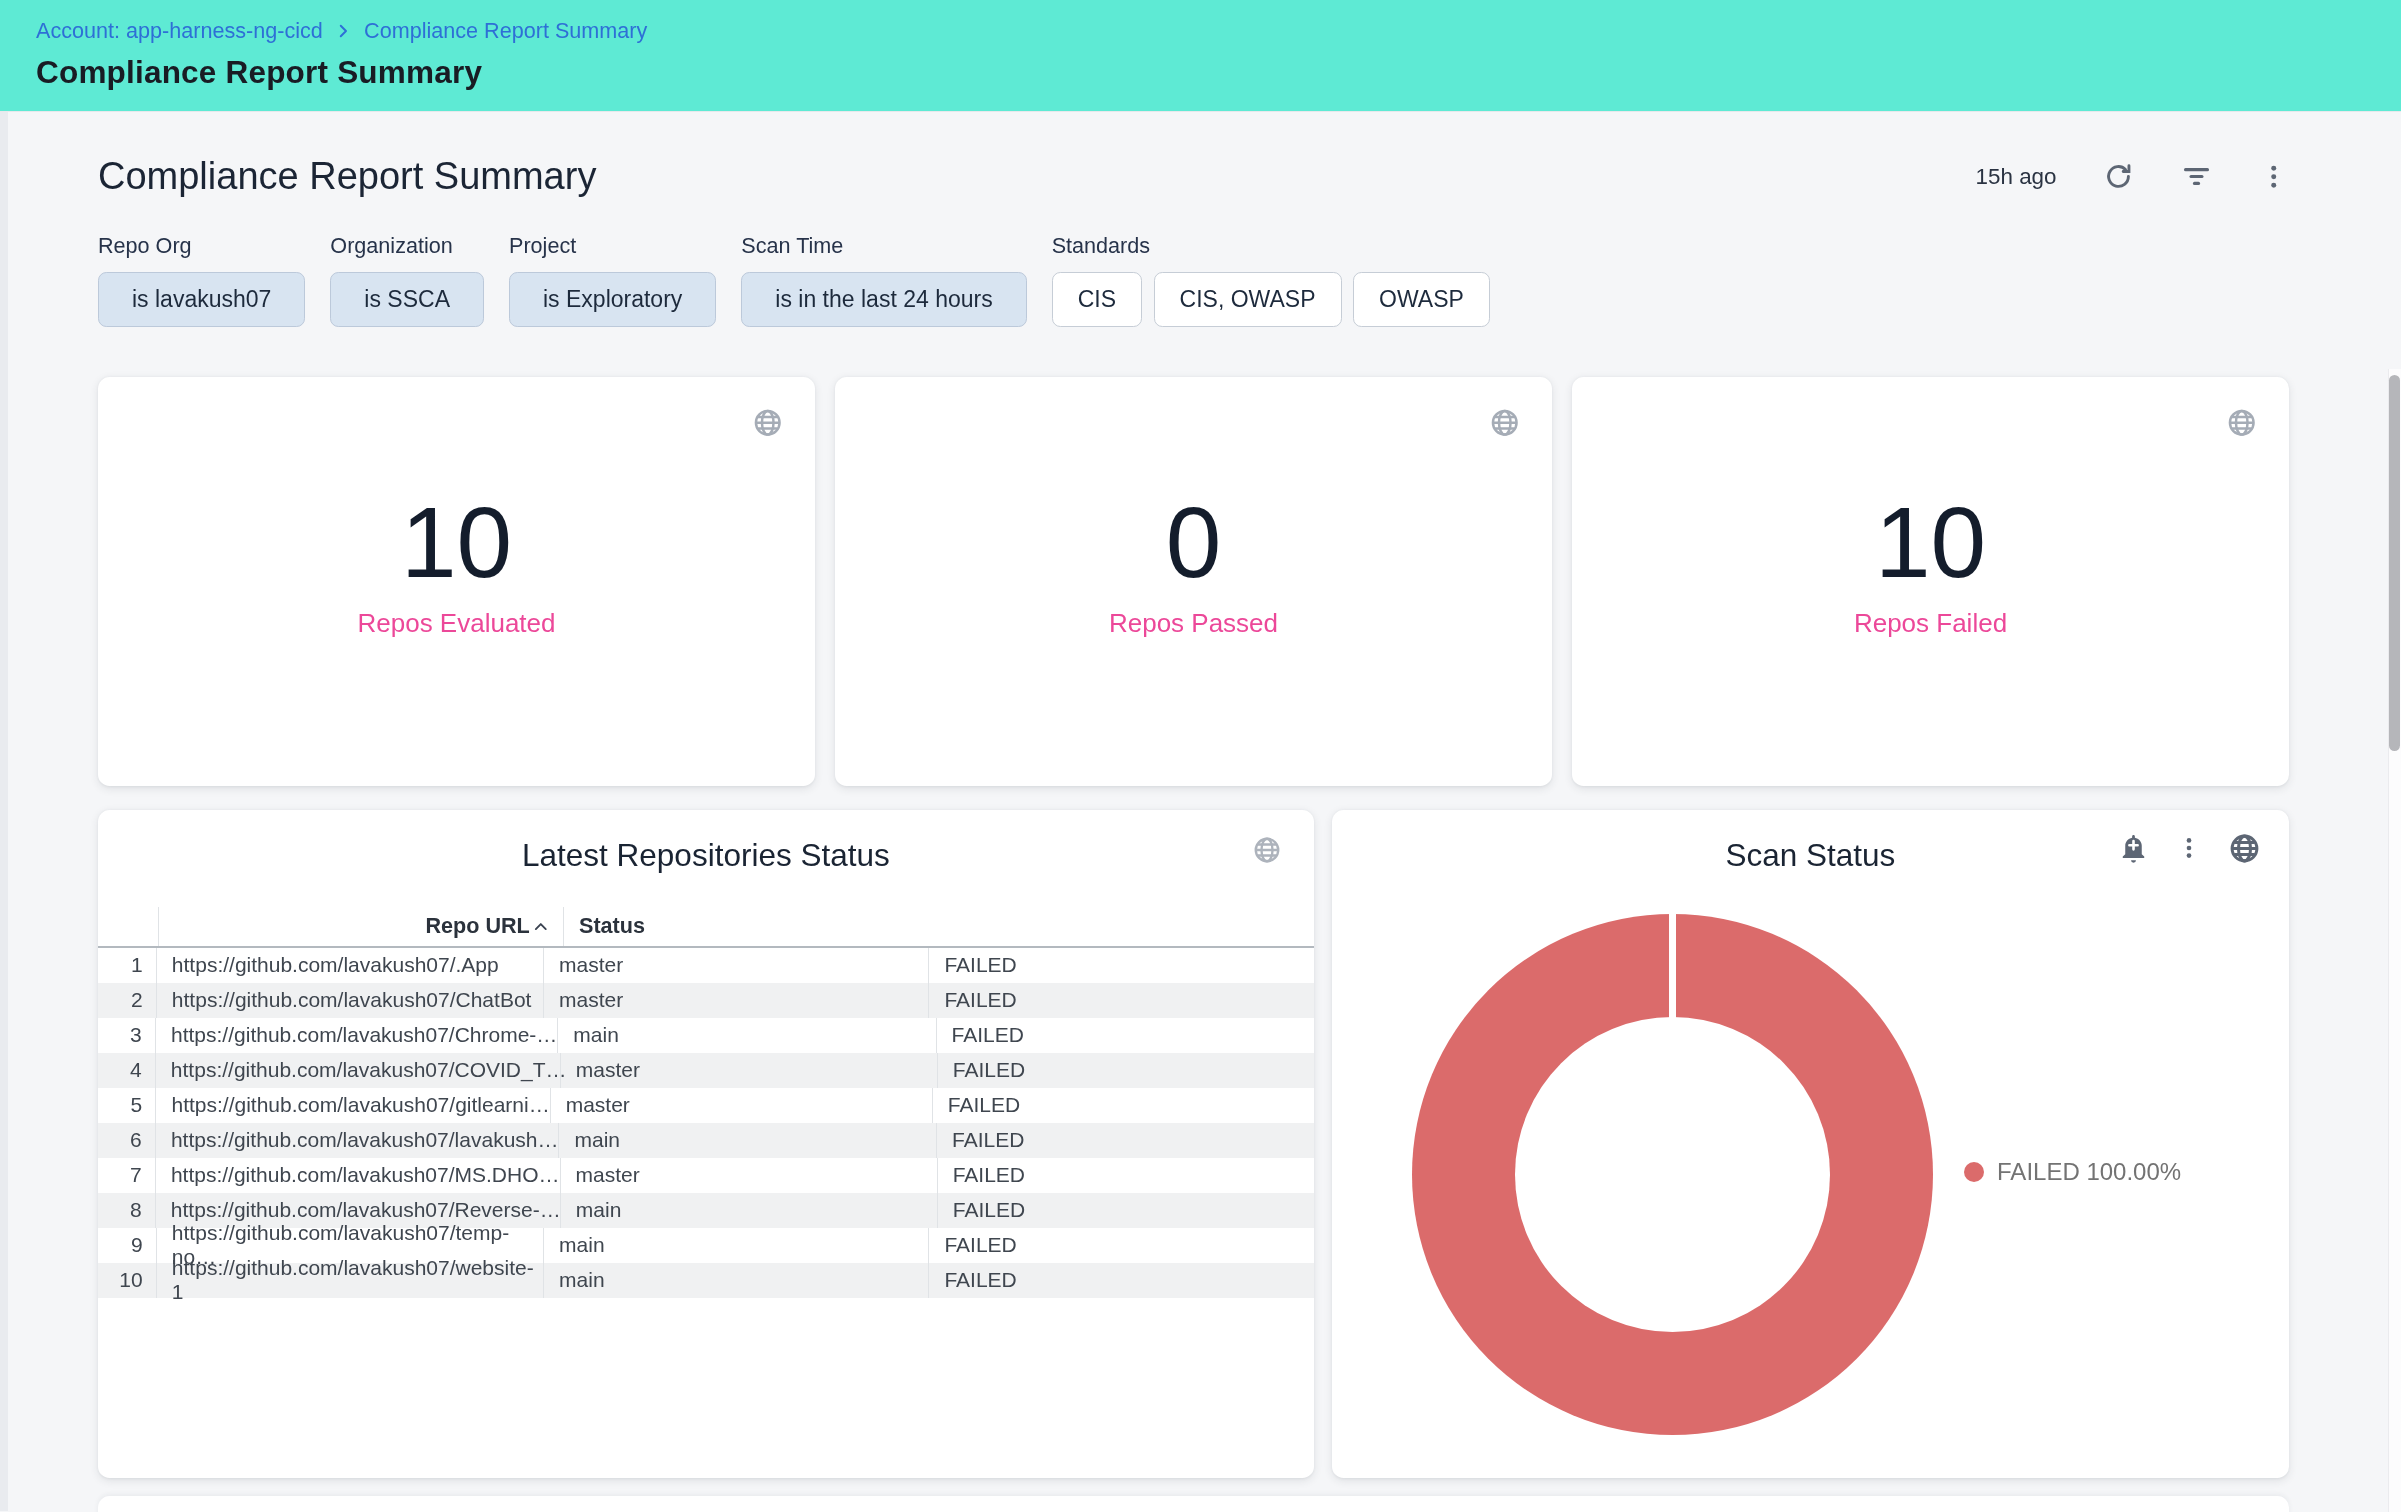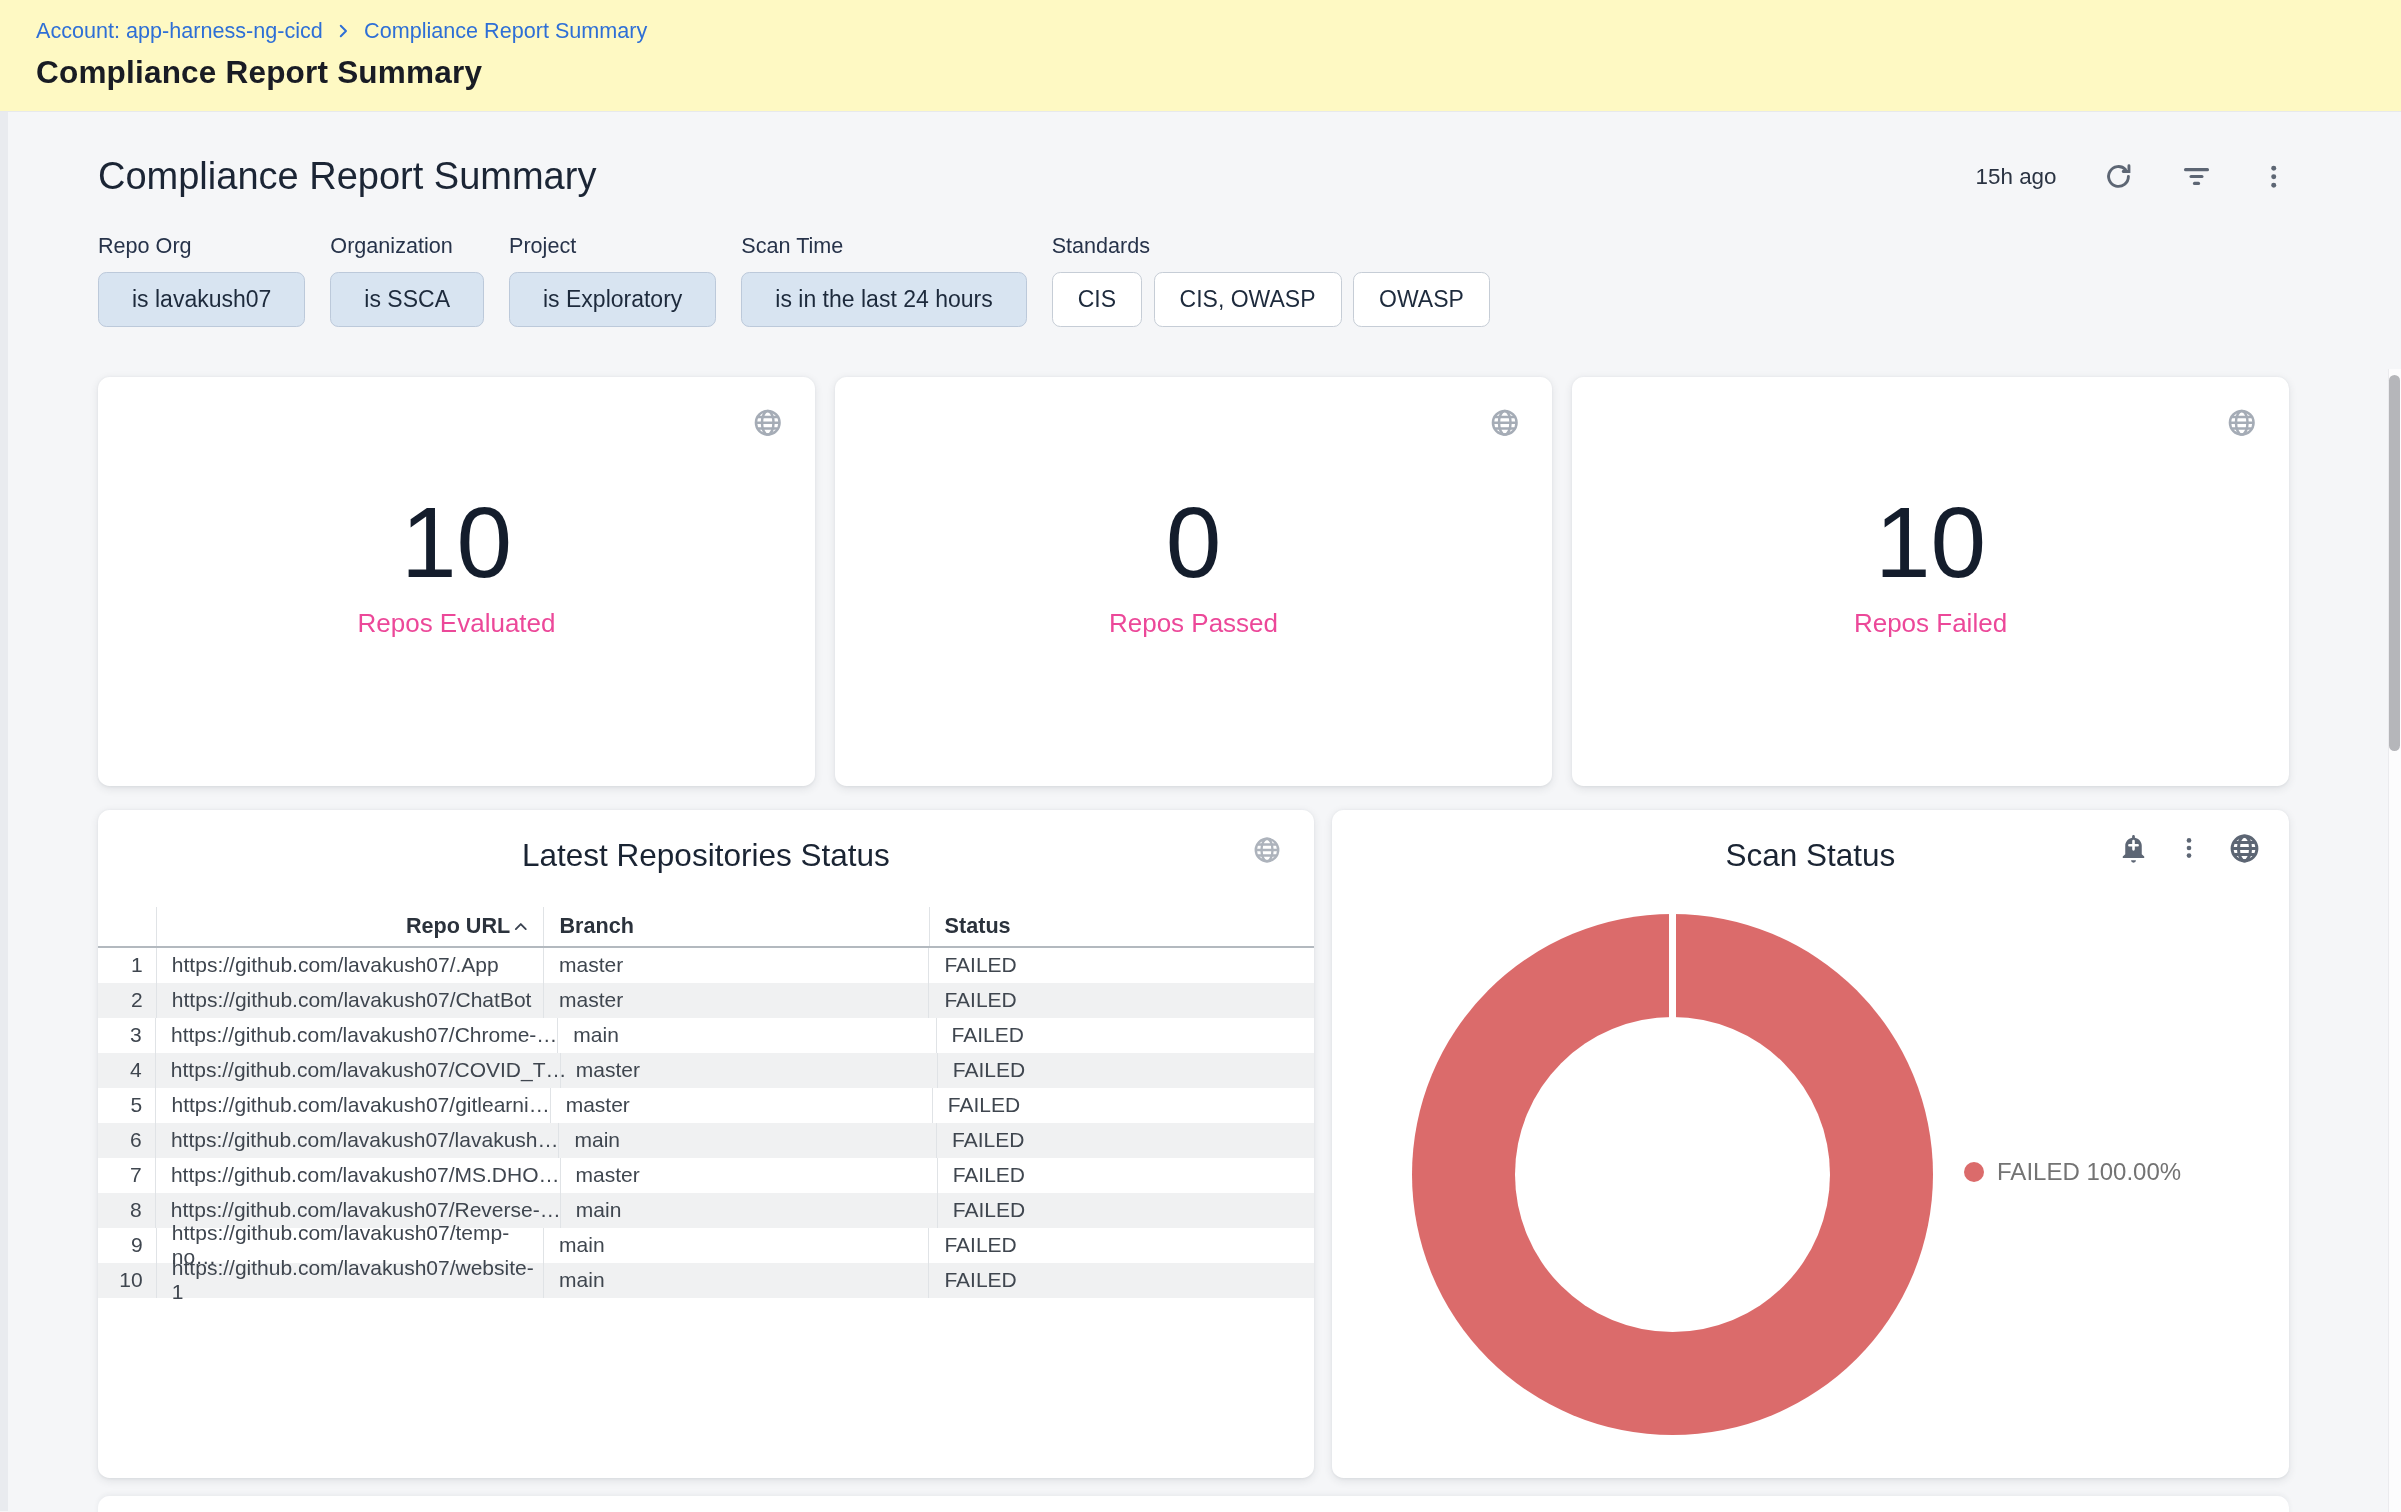--- a/index.html
+++ b/index.html
@@ -5,21 +5,21 @@
   * { box-sizing: border-box; margin: 0; padding: 0; }
   html, body {
     width: 2401px; height: 1512px;
     overflow: hidden;
     font-family: "Liberation Sans", sans-serif;
     background: #f5f6f8;
     color: #1d2838;
   }
   
   .page-header {
-    height: 112px; background: #fef9c3;
+    height: 112px; background: #5eead4;
     border-bottom: 1.7px solid #e7e9ec;
     padding: 18px 0 0 36px;
   }
   .breadcrumb { display: flex; align-items: center; gap: 11.6px; font-size: 21.6px; }
   .crumb-link { color: #2e6fd6; text-decoration: none; cursor: pointer; }
   .crumb-sep { width: 18px; height: 18px; color: #2e6fd6; display: inline-flex; }
   .page-title { margin-top: 10px; font-size: 31.5px; font-weight: 700; color: #191c24; letter-spacing: 0.2px; }
 
   
   .main { position: relative; height: 1399px; }
@@ -236,23 +236,20 @@
           <div class="thead">
             <div class="c-num"></div>
             <div class="c-repo">
               <span>Repo URL</span>
               <span class="sort-caret">
                 <svg width="21.6" height="21.6" viewBox="0 0 24 24" fill="none" stroke="currentColor" stroke-width="2.1" stroke-linecap="round" stroke-linejoin="round">
                     <path d="M6.5 14.5l5.5-5.5 5.5 5.5"></path>
                   </svg>
               </span>
             </div>
-            <div class="c-branch">
-                <span>Branch</span>
-              </div>
             <div class="c-status">
                 <span>Status</span>
               </div>
           </div>
           <div id="table-body">
   <div class="trow">
     <div class="c-num">1</div>
     <div class="c-repo">https://github.com/lavakush07/.App</div>
     <div class="c-branch">master</div>
     <div class="c-status">FAILED</div>

